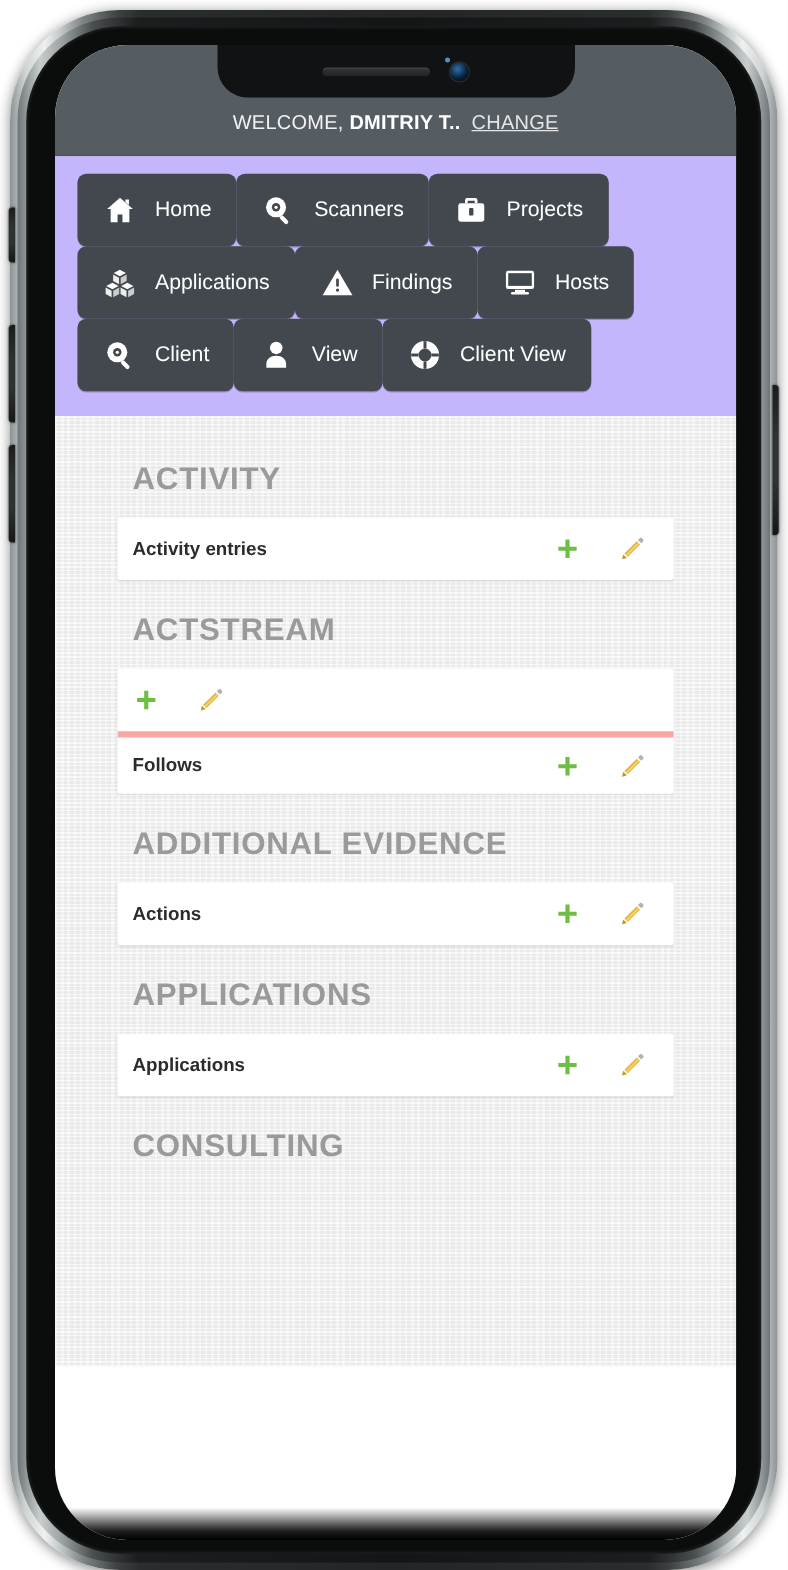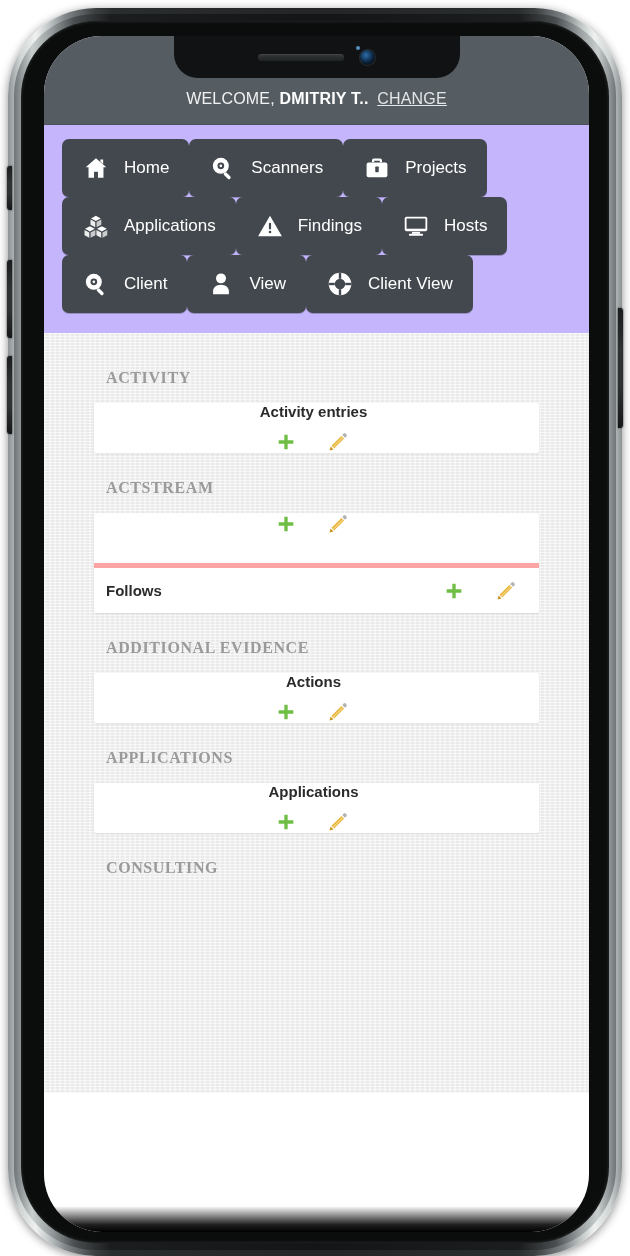--- a/index.html
+++ b/index.html
@@ -183,44 +183,43 @@
       repeating-linear-gradient(0deg,  rgba(255,255,255,.55) 0 1px, rgba(0,0,0,.012) 1px 3px),
       repeating-linear-gradient(90deg, rgba(255,255,255,.40) 0 2px, rgba(0,0,0,.010) 2px 5px);
     padding: 36px 0 0 0;
     min-height: 760px;
   }
 
   .app-group { margin-bottom: 26px; }
 
   .group-title {
     color: #9a9a9a;
-    font-size: 16px;
+    font-size: 25px;
     font-weight: 700;
     letter-spacing: .6px;
     padding: 0 0 16px 62px;
     text-transform: uppercase;
-    font-family: Liberation Serif, serif;
   }
 
   .model-card {
     background: #ffffff;
     margin: 0 50px;
     border-radius: 2px;
     box-shadow: 0 1px 2px rgba(0,0,0,.08);
     overflow: hidden;
   }
 
   .model-row {
     height: 50px;
     display: flex;
     align-items: center;
     padding: 0 18px 0 12px;
     border-top: 5px solid #fca5a5;
   }
-  .model-row:first-child { border-top: none; flex-direction: column; }
+  .model-row:first-child { border-top: none; }
 
   .model-name {
     flex: 1 1 auto;
     color: #2b2b2b;
     font-size: 15px;
     font-weight: 700;
     cursor: pointer;
   }
 
   .row-actions {

